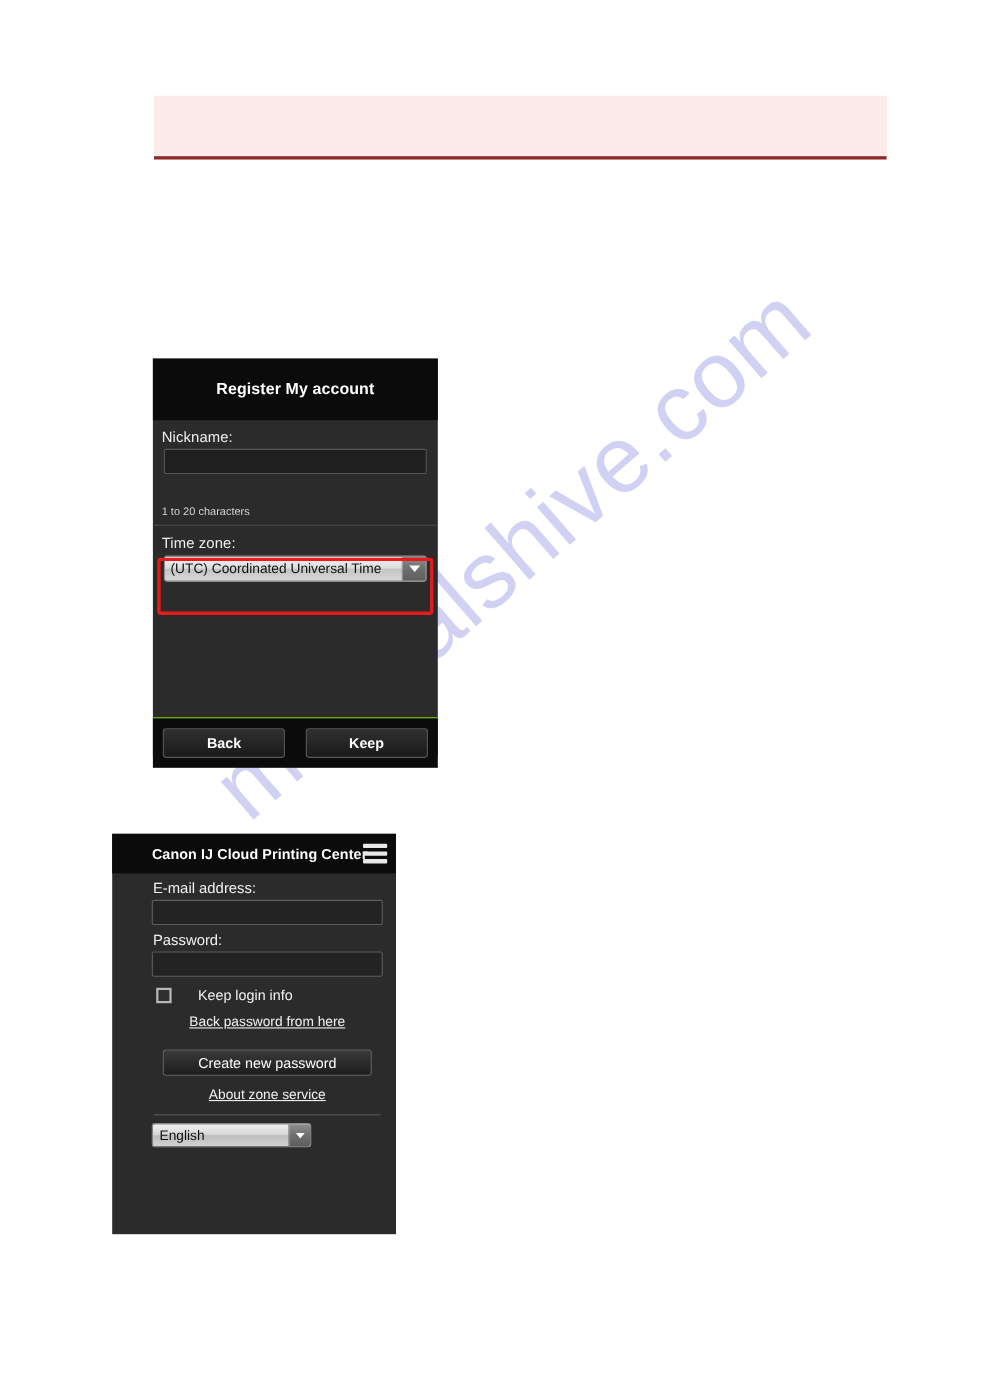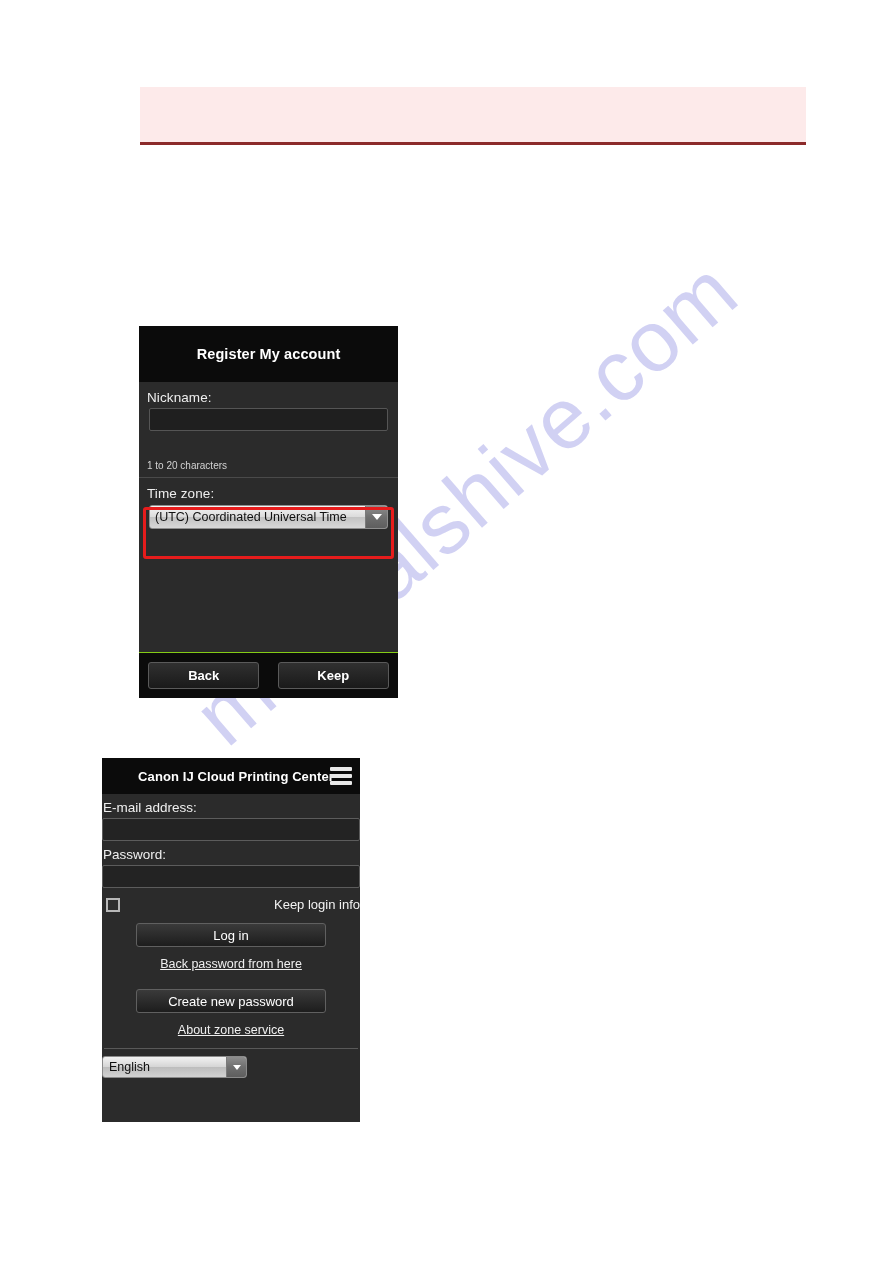--- a/index.html
+++ b/index.html
@@ -226,42 +226,42 @@
   .hamburger-icon span {
     display: block;
     height: 4px;
     width: 100%;
     background: #e8e8e8;
     border-radius: 1px;
   }
 
   #panel-login .panel-body {
     height: calc(100% - 36px);
-    padding: 0 0;
-    box-sizing: border-box;
+    padding: 0 12px;
+    box-sizing: border-box;
+    margin-left: 24px;
   }
   .login-label {
     color: #f0f0f0;
     font-size: 13.5px;
     display: block;
     padding: 6px 0 3px 1px;
   }
   .login-input {
     height: 23px;
     background: #232323;
     border: 1px solid #5c5c5c;
     border-radius: 2px;
     box-sizing: border-box;
   }
   .checkbox-row {
     display: flex;
     align-items: center;
-    gap: 5px;
+    gap: 24px;
     padding: 9px 0 0 4px;
-    justify-content: space-between;
   }
   .checkbox-box {
     width: 14px;
     height: 14px;
     background: #2f2f2f;
     border: 2px solid #b8b8b8;
     box-sizing: border-box;
   }
   .checkbox-label {
     color: #f2f2f2;
@@ -384,21 +384,20 @@
     <span class="login-label">Password:</span>
     <div class="login-input">
       <span></span>
     </div>
 
     <div class="checkbox-row">
       <span class="checkbox-box"></span>
       <span class="checkbox-label">Keep login info</span>
     </div>
 
-    <div class="wide-button">Log in</div>
 
     <span class="link-text">Back password from here</span>
 
     <div class="wide-button" style="margin-top:18px;">Create new password</div>
 
     <span class="link-text">About zone service</span>
 
     <div class="bottom-rule"></div>
 
     <div class="lang-select">

